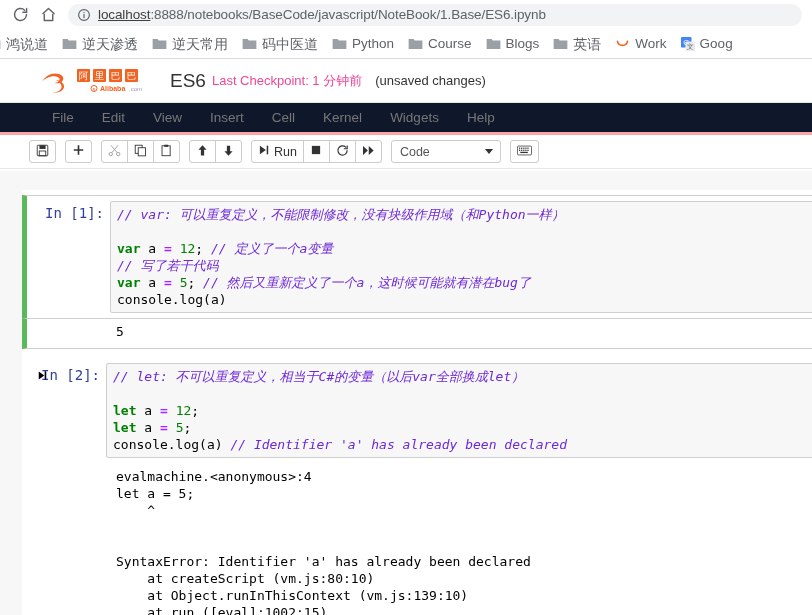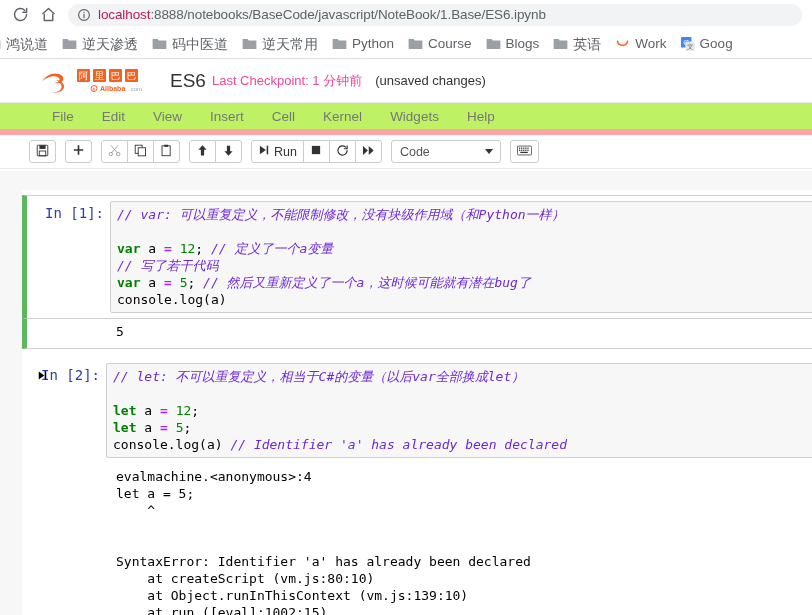--- a/index.html
+++ b/index.html
@@ -44,21 +44,21 @@
     overflow: hidden;
   }
   #info-icon { flex: 0 0 auto; margin-right: 7px; display:flex; }
   #url-text {
     font-size: 13.5px;
     color: #5f6368;
     white-space: nowrap;
     letter-spacing: -0.1px;
     line-height: 22px;
   }
-  #url-text .host { color: #be185d; }
+  #url-text .host { color: #404040; text-decoration: underline; }
 
   #bookmarks-bar {
     height: 30px;
     display: flex;
     align-items: center;
     padding-left: 0px;
     background: #ffffff;
     border-bottom: 1px solid #dadce0;
     overflow: hidden;
     white-space: nowrap;
@@ -115,22 +115,22 @@
     margin-left: 6px;
   }
   #nb-dirty {
     font-size: 13px;
     color: #333333;
     margin-left: 13px;
   }
 
   #menubar {
     height: 32px;
-    background: #bef264;
-    border-bottom: 6px solid #fca5a5;
+    background: #0f172a;
+    border-bottom: 3px solid #fca5a5;
     padding-left: 38px;
     display: flex;
     align-items: stretch;
   }
   .menu-item {
     font-size: 13.5px;
     color: #777777;
     padding: 0 14px;
     display: flex;
     align-items: center;
@@ -345,29 +345,29 @@
           </svg>
       </span>
       <span class="bm-label cn">逆天渗透</span>
     </div>
     <div class="bookmark">
       <span class="bm-icon">
         <svg width="15" height="13" viewBox="0 0 16 14">
             <path d="M0.6 2.2h5.3l1.3 1.5h8.2v9.3H0.6z" fill="#9aa0a6"></path>
           </svg>
       </span>
+      <span class="bm-label cn">逆天常用</span>
+    </div>
+    <div class="bookmark">
+      <span class="bm-icon">
+        <svg width="15" height="13" viewBox="0 0 16 14">
+            <path d="M0.6 2.2h5.3l1.3 1.5h8.2v9.3H0.6z" fill="#9aa0a6"></path>
+          </svg>
+      </span>
       <span class="bm-label cn">码中医道</span>
-    </div>
-    <div class="bookmark">
-      <span class="bm-icon">
-        <svg width="15" height="13" viewBox="0 0 16 14">
-            <path d="M0.6 2.2h5.3l1.3 1.5h8.2v9.3H0.6z" fill="#9aa0a6"></path>
-          </svg>
-      </span>
-      <span class="bm-label cn">逆天常用</span>
     </div>
     <div class="bookmark">
       <span class="bm-icon">
         <svg width="15" height="13" viewBox="0 0 16 14">
             <path d="M0.6 2.2h5.3l1.3 1.5h8.2v9.3H0.6z" fill="#9aa0a6"></path>
           </svg>
       </span>
       <span class="bm-label">Python</span>
     </div>
     <div class="bookmark">

